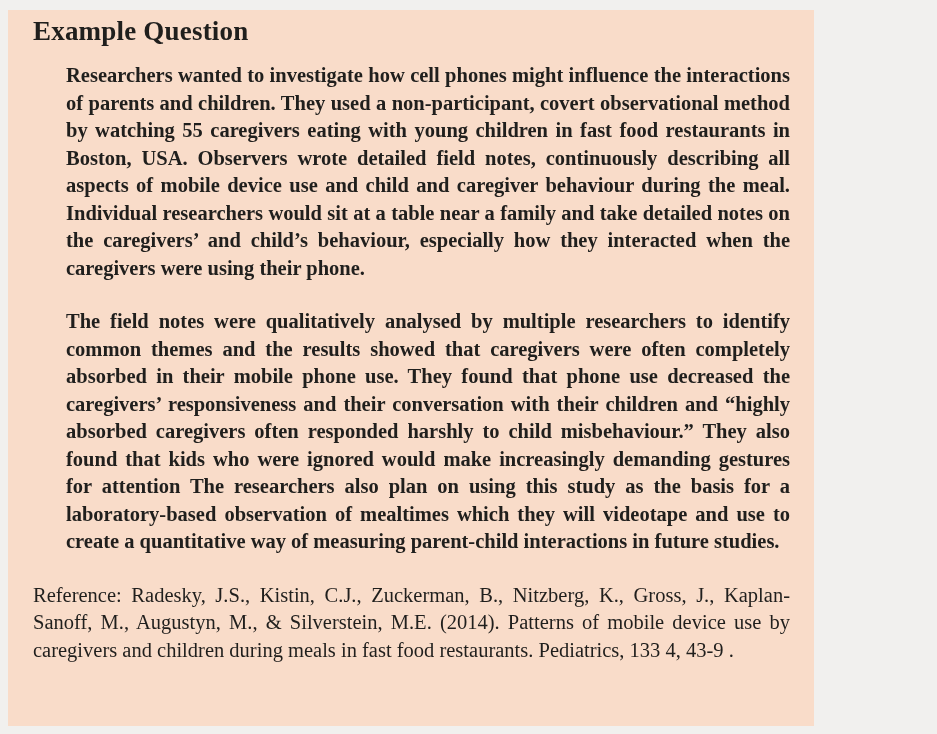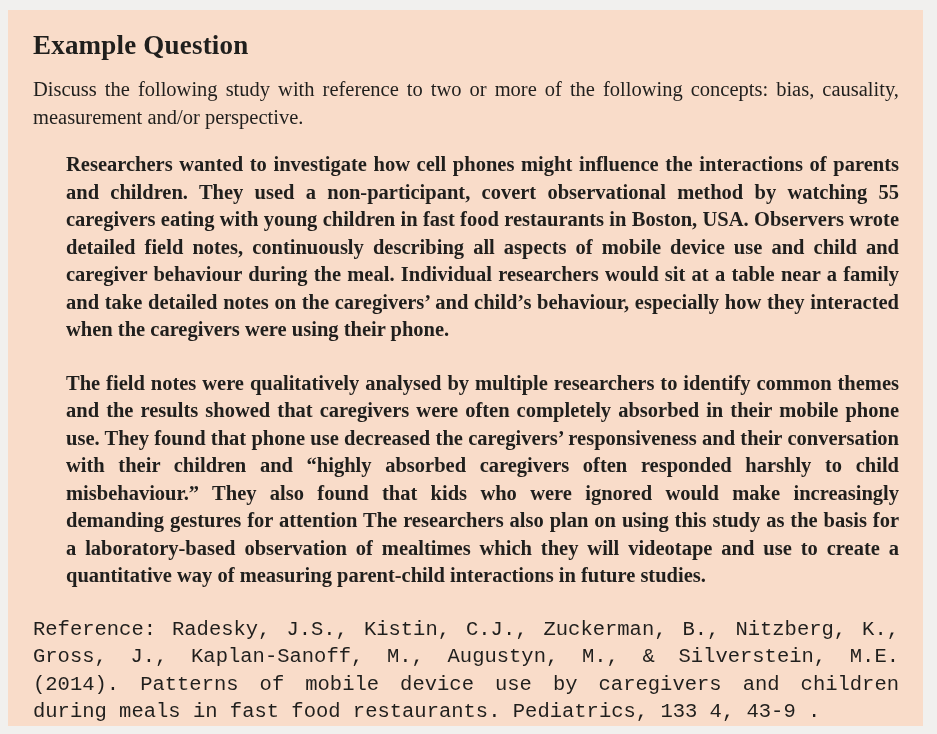--- a/index.html
+++ b/index.html
@@ -18,26 +18,26 @@
   }
   .page {
     position: relative;
     width: 937px;
     height: 734px;
   }
   .panel {
     position: absolute;
     left: 8px;
     top: 10px;
-    width: 915px;
+    width: 806px;
     height: 716px;
     background: var(--panel-background);
     color: var(--text);
     font-family: "Liberation Serif", "DejaVu Serif", serif;
-    padding: 19px 24px 0 25px;
+    padding: 5px 24px 0 25px;
     overflow: hidden;
   }
   .panel h1 {
     margin: 0 0 15px 0;
     font-size: 27px;
     line-height: 32px;
     font-weight: 700;
     letter-spacing: 0.2px;
   }
   .panel p {
@@ -49,27 +49,25 @@
   .intro {
     margin-bottom: 20px !important;
   }
   .study {
     margin-left: 33px !important;
     margin-bottom: 26px !important;
     font-weight: bold;
   }
   .reference {
     margin-top: 2px !important;
-    font-family: Liberation Mono, monospace;
   }
 </style>
 </head>
 <body>
 
 <div class="page">
   <section class="panel">
     <h1>Example Question</h1>
-    <p class="intro">Discuss the following study with reference to two or more of the following concepts: bias, causality, measurement and/or perspective.</p>
     <p class="study">Researchers wanted to investigate how cell phones might influence the interactions of parents and children. They used a non-participant, covert observational method by watching 55 caregivers eating with young children in fast food restaurants in Boston, USA. Observers wrote detailed field notes, continuously describing all aspects of mobile device use and child and caregiver behaviour during the meal. Individual researchers would sit at a table near a family and take detailed notes on the caregivers’ and child’s behaviour, especially how they interacted when the caregivers were using their phone.</p>
     <p class="study">The field notes were qualitatively analysed by multiple researchers to identify common themes and the results showed that caregivers were often completely absorbed in their mobile phone use. They found that phone use decreased the caregivers’ responsiveness and their conversation with their children and “highly absorbed caregivers often responded harshly to child misbehaviour.” They also found that kids who were ignored would make increasingly demanding gestures for attention The researchers also plan on using this study as the basis for a laboratory-based observation of mealtimes which they will videotape and use to create a quantitative way of measuring parent-child interactions in future studies.</p>
     <p class="reference">Reference: Radesky, J.S., Kistin, C.J., Zuckerman, B., Nitzberg, K., Gross, J., Kaplan-Sanoff, M., Augustyn, M., &amp; Silverstein, M.E. (2014). Patterns of mobile device use by caregivers and children during meals in fast food restaurants. Pediatrics, 133 4, 43-9 .</p>
   </section>
 </div>
 
 </body></html>

